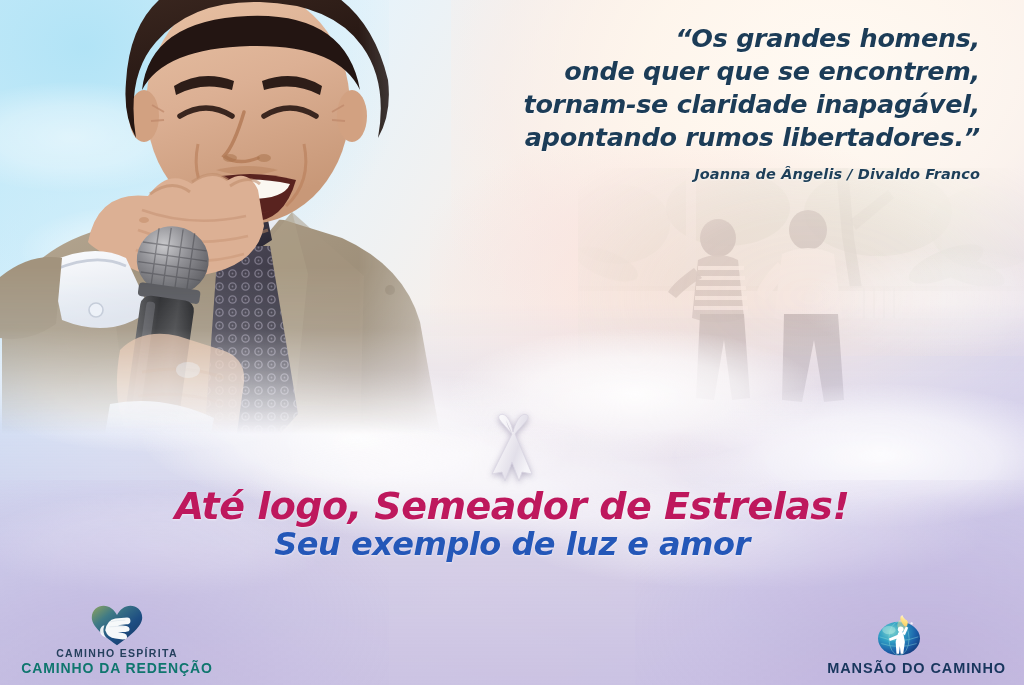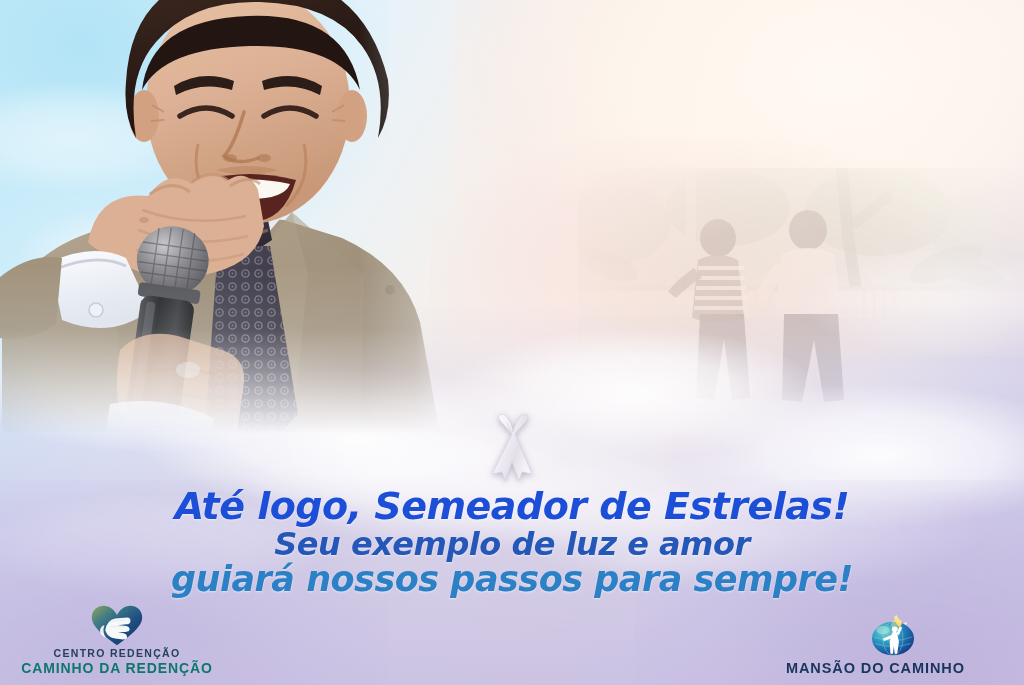--- a/index.html
+++ b/index.html
@@ -217,21 +217,21 @@
   .hl-line {
     font-family: "DejaVu Sans", sans-serif;
     font-style: italic;
     font-weight: bold;
     letter-spacing: -0.5px;
     white-space: nowrap;
     line-height: 1.07;
   }
   .hl-1 {
     font-size: 38px;
-    color: #1d4ed8;
+    color: #be185d;
     text-shadow: 0 1px 2px rgba(255,255,255,0.5);
   }
   .hl-2 {
     font-size: 32px;
     color: #2457b8;
     text-shadow: 0 1px 2px rgba(255,255,255,0.5);
   }
   .hl-3 {
     font-size: 35px;
     color: #2b80c6;
@@ -241,24 +241,24 @@
   
   .logo-left {
     position: absolute;
     left: 8px;
     bottom: 8px;
     width: 218px;
     text-align: center;
   }
   .logo-right {
     position: absolute;
-    right: 24px;
+    right: 18px;
     bottom: 8px;
     width: 214px;
-    text-align: left;
+    text-align: right;
   }
   .logo-mark { display: block; margin: 0 auto; }
   .logo-txt1 {
     font-family: "Liberation Sans", sans-serif;
     font-weight: bold;
     font-size: 10.5px;
     letter-spacing: 1.3px;
     color: #26405e;
     line-height: 1.25;
   }
@@ -513,20 +513,27 @@
         <path d="M128 356 q22 -22 58 -14 l44 14 q24 8 22 32 l-8 58 q-46 20 -104 2 q-22 -34 -12 -92 Z" fill="#e0b79a" opacity="0.85"></path>
         <path d="M150 378 q46 -8 82 6" fill="none" stroke="#c89a79" stroke-width="3" opacity="0.5"></path>
         <path d="M146 402 q48 -6 86 8" fill="none" stroke="#c89a79" stroke-width="3" opacity="0.45"></path>
         <ellipse cx="196" cy="376" rx="12" ry="8" fill="#e7e7ea" opacity="0.55"></ellipse>
       </g>
 
       <path d="M118 410 q52 -10 104 14 l-6 30 q-58 -18 -104 -8 Z" fill="url(#gShirt)" opacity="0.8"></path>
     </svg>
   </div>
 
+  <div class="quote-block">
+    <div class="quote-line">“Os grandes homens,</div>
+    <div class="quote-line">onde quer que se encontrem,</div>
+    <div class="quote-line">tornam-se claridade inapagável,</div>
+    <div class="quote-line">apontando rumos libertadores.”</div>
+    <div class="quote-attrib">Joanna de Ângelis / Divaldo Franco</div>
+  </div>
 
   <div class="ribbon">
     <svg viewBox="0 0 52 72" width="52" height="72">
       <defs>
         <linearGradient id="gRib" x1="0" y1="0" x2="1" y2="0.6">
           <stop offset="0%" stop-color="#ffffff"></stop>
           <stop offset="42%" stop-color="#f2f0f5"></stop>
           <stop offset="70%" stop-color="#e2dfe9"></stop>
           <stop offset="100%" stop-color="#f6f5f9"></stop>
         </linearGradient>
@@ -537,21 +544,20 @@
                C 30 8, 36 0, 41 3
                C 45 6, 38 11, 29 22
                L 46 62 L 36 60 L 33 69 L 26 50 L 19 69 L 16 60 L 6 62 Z" fill="url(#gRib)" stroke="#d9d5e2" stroke-width="0.8"></path>
       <path d="M20 8 C 22 13, 25 18, 26 22 C 24 18, 21 13, 20 8 Z" fill="#b9b4c4" opacity="0.6"></path>
     </svg>
   </div>
 
   <div class="headline">
     <div class="hl-line hl-1">Até logo, Semeador de Estrelas!</div>
     <div class="hl-line hl-2">Seu exemplo de luz e amor</div>
-    <div class="hl-line hl-3">guiará nossos passos para sempre!</div>
   </div>
 
   <div class="logo-left">
     <svg class="logo-mark" viewBox="0 0 62 50" width="62" height="42">
       <defs>
         <linearGradient id="gHeart" x1="0" y1="0" x2="1" y2="1">
           <stop offset="0%" stop-color="#8fa35e"></stop>
           <stop offset="28%" stop-color="#3f7a86"></stop>
           <stop offset="62%" stop-color="#1d4d82"></stop>
           <stop offset="100%" stop-color="#16355f"></stop>
@@ -562,21 +568,21 @@
       <g fill="#ffffff">
         <path d="M17 30 q2 -12 12 -14 l14 -1 q4 0 4 4 q0 4 -5 4 l-10 1 q6 0 10 1 q4 1 4 4 q0 3 -5 3
                  l-9 0 q5 1 8 2 q3 1 3 4 q0 3 -5 3 l-9 -1 q-9 -1 -12 -10 Z" opacity="0.96"></path>
         <path d="M16 24 q-4 1 -5 5 q-1 5 3 8 l4 2 q-5 -7 -2 -15 Z" opacity="0.9"></path>
       </g>
       <g stroke="#cfdbe6" stroke-width="0.8" opacity="0.7" fill="none">
         <path d="M23 20 q8 -2 18 -2"></path>
         <path d="M22 26 q9 -1 18 0"></path>
       </g>
     </svg>
-    <div class="logo-txt1">CENTRO REDENÇÃO</div>
+    <div class="logo-txt1">CAMINHO ESPÍRITA</div>
     <div class="logo-txt2">CAMINHO DA REDENÇÃO</div>
   </div>
 
   <div class="logo-right">
     <svg class="logo-mark" viewBox="0 0 58 50" width="58" height="42">
       <defs>
         <radialGradient id="gGlobe" cx="0.32" cy="0.3" r="0.85">
           <stop offset="0%" stop-color="#7fd4cd"></stop>
           <stop offset="35%" stop-color="#2f9ec4"></stop>
           <stop offset="70%" stop-color="#1b5ea8"></stop>

